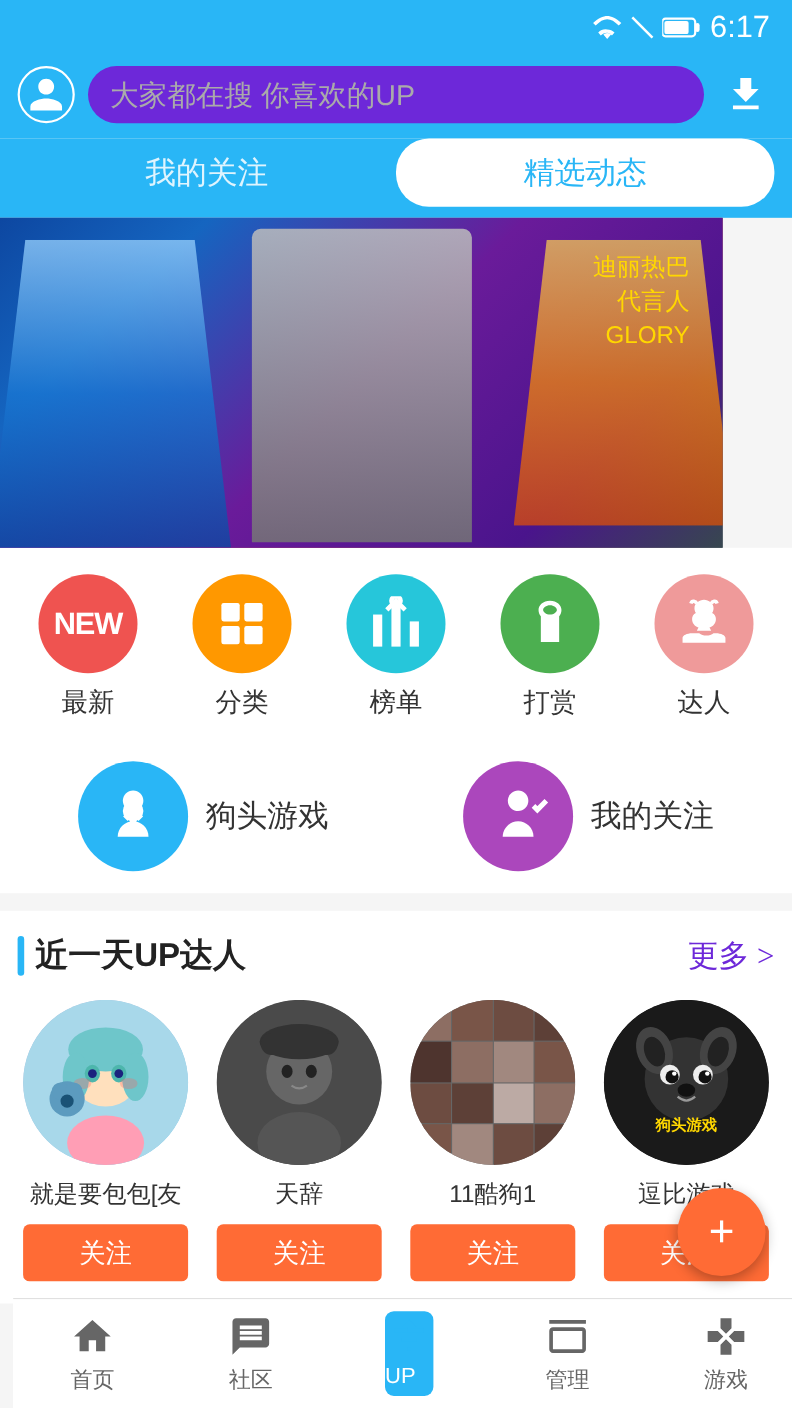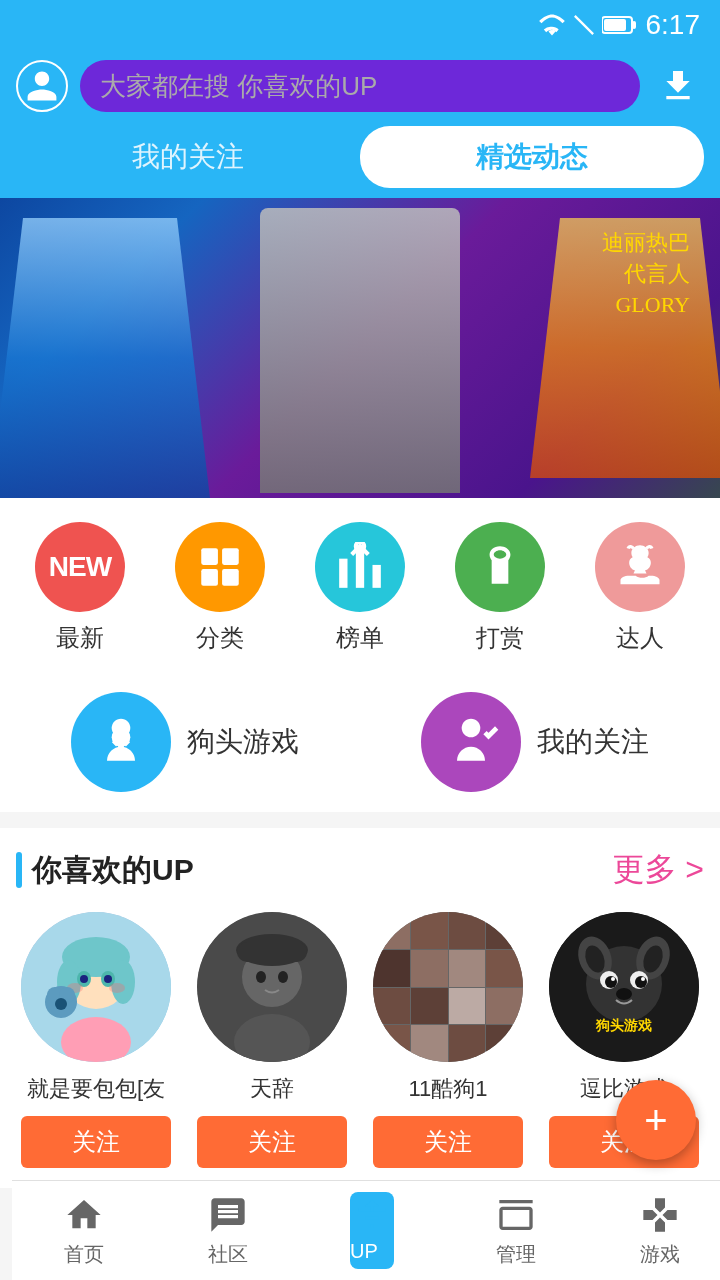--- a/index.html
+++ b/index.html
@@ -85,31 +85,30 @@
       text-align: center;
       padding: 12px 0;
       font-size: 28px;
       color: rgba(255,255,255,0.85);
       cursor: pointer;
     }
     .tab.active {
       background: white;
       border-radius: 30px;
       color: #29b6f6;
-      font-weight: 700;
+      font-weight: 400;
     }
 
     
     .banner {
-      width: 720px;
+      width: 657px;
       height: 300px;
       background: linear-gradient(135deg, #1a237e 0%, #4a148c 30%, #880e4f 60%, #37474f 100%);
       position: relative;
       overflow: hidden;
-      font-family: Liberation Serif, serif;
     }
     .banner-content {
       position: absolute;
       bottom: 0;
       left: 0;
       right: 0;
       padding: 16px;
       background: linear-gradient(transparent, rgba(0,0,0,0.6));
     }
     .banner-title {
@@ -222,23 +221,24 @@
       height: 36px;
       background: #29b6f6;
       border-radius: 3px;
     }
     .section-title {
       font-size: 30px;
       font-weight: 700;
       color: #222;
     }
     .more-link {
-      font-size: 32px;
-      color: #ec4899;
+      font-size: 28px;
+      color: #6d28d9;
       cursor: pointer;
+      font-family: Liberation Serif, serif;
     }
 
     
     .up-list {
       display: flex;
       gap: 16px;
       overflow-x: hidden;
     }
     .up-item {
       flex: 0 0 160px;
@@ -520,21 +520,21 @@
       </div>
       <span class="menu-wide-label">我的关注</span>
     </div>
   </div>
 </div>
 
 <div class="up-section">
   <div class="section-header">
     <div class="section-title-group">
       <div class="section-indicator"></div>
-      <span class="section-title">你喜欢的UP</span>
+      <span class="section-title">近一天UP达人</span>
     </div>
     <span class="more-link">更多 &gt;</span>
   </div>
 
   <div class="up-list">
 
     <div class="up-item">
       <div class="up-avatar av1">
 
         <svg width="150" height="150" viewBox="0 0 150 150">

